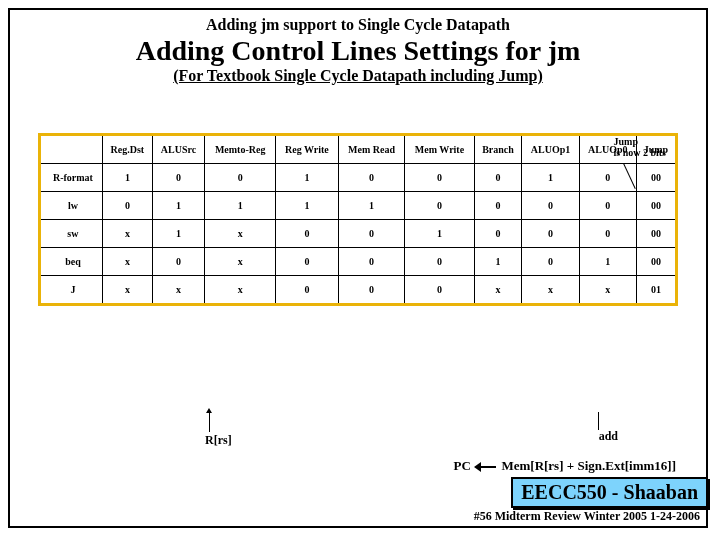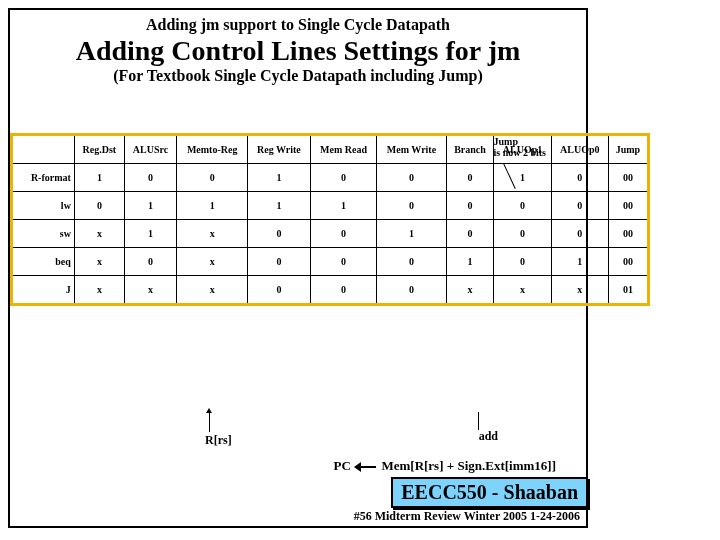--- a/index.html
+++ b/index.html
@@ -7,21 +7,21 @@
     margin: 0;
     padding: 0;
     font-family: "Times New Roman", serif;
     background: #fff;
     width: 720px;
     height: 540px;
     position: relative;
   }
   .slide {
     border: 2px solid #000;
-    width: 580px;
+    width: 700px;
     height: 520px;
     margin: 8px;
     position: relative;
     overflow: visible;
   }
   .top-title {
     text-align: center;
     font-weight: bold;
     font-size: 16px;
     padding: 6px 0 2px 0;
@@ -30,20 +30,21 @@
     text-align: center;
     font-weight: bold;
     font-size: 28px;
     padding: 0;
     line-height: 1.1;
   }
   .subtitle {
     text-align: center;
     font-weight: bold;
     font-size: 16px;
+    text-decoration: underline;
     padding: 0 0 8px 0;
   }
   .note-jump {
     position: absolute;
     top: 126px;
     right: 40px;
     font-size: 10px;
     font-weight: bold;
     line-height: 1.1;
     text-align: left;
@@ -67,21 +68,21 @@
   .tbl th, .tbl td {
     border: 1px solid #000;
     padding: 8px 3px;
     text-align: center;
     font-weight: bold;
   }
   .tbl th {
     font-weight: bold;
   }
   .tbl td.rowlabel {
-    text-align: right;
+    text-align: center;
     padding-left: 6px;
     font-family: Liberation Serif, serif;
   }
   .annot-rrs {
     position: absolute;
     bottom: 78px;
     left: 195px;
     font-weight: bold;
     font-size: 12px;
   }

